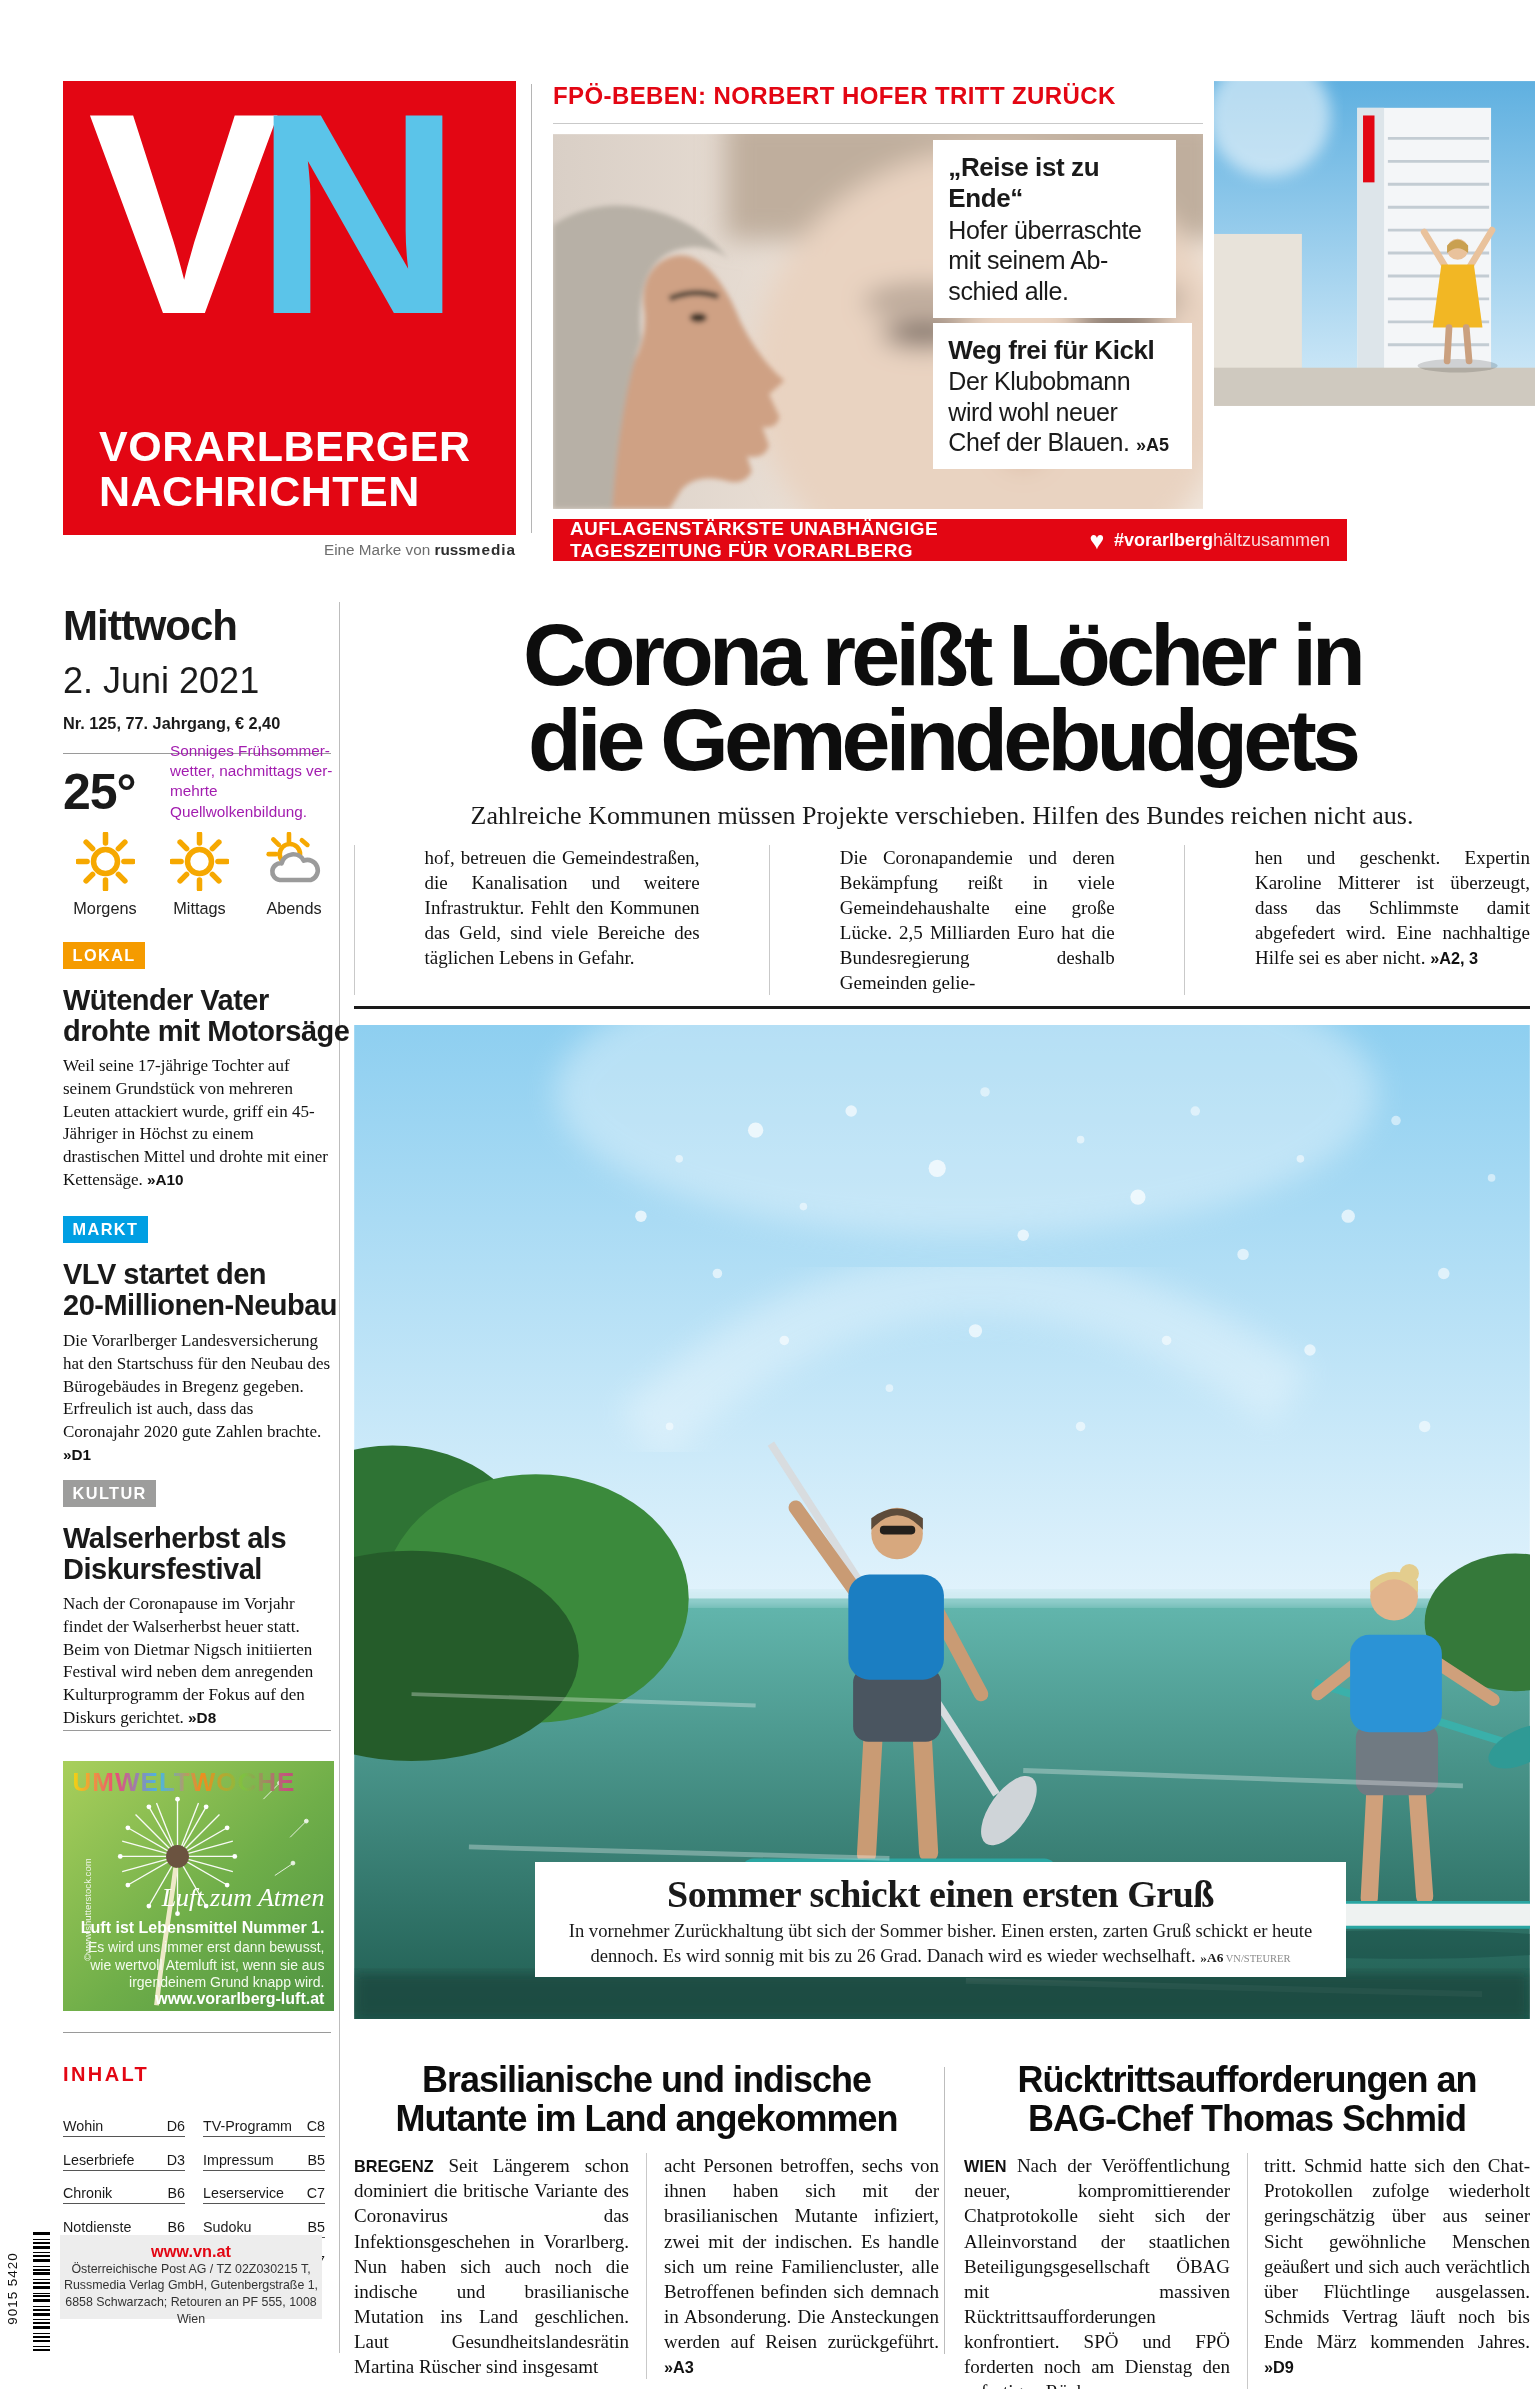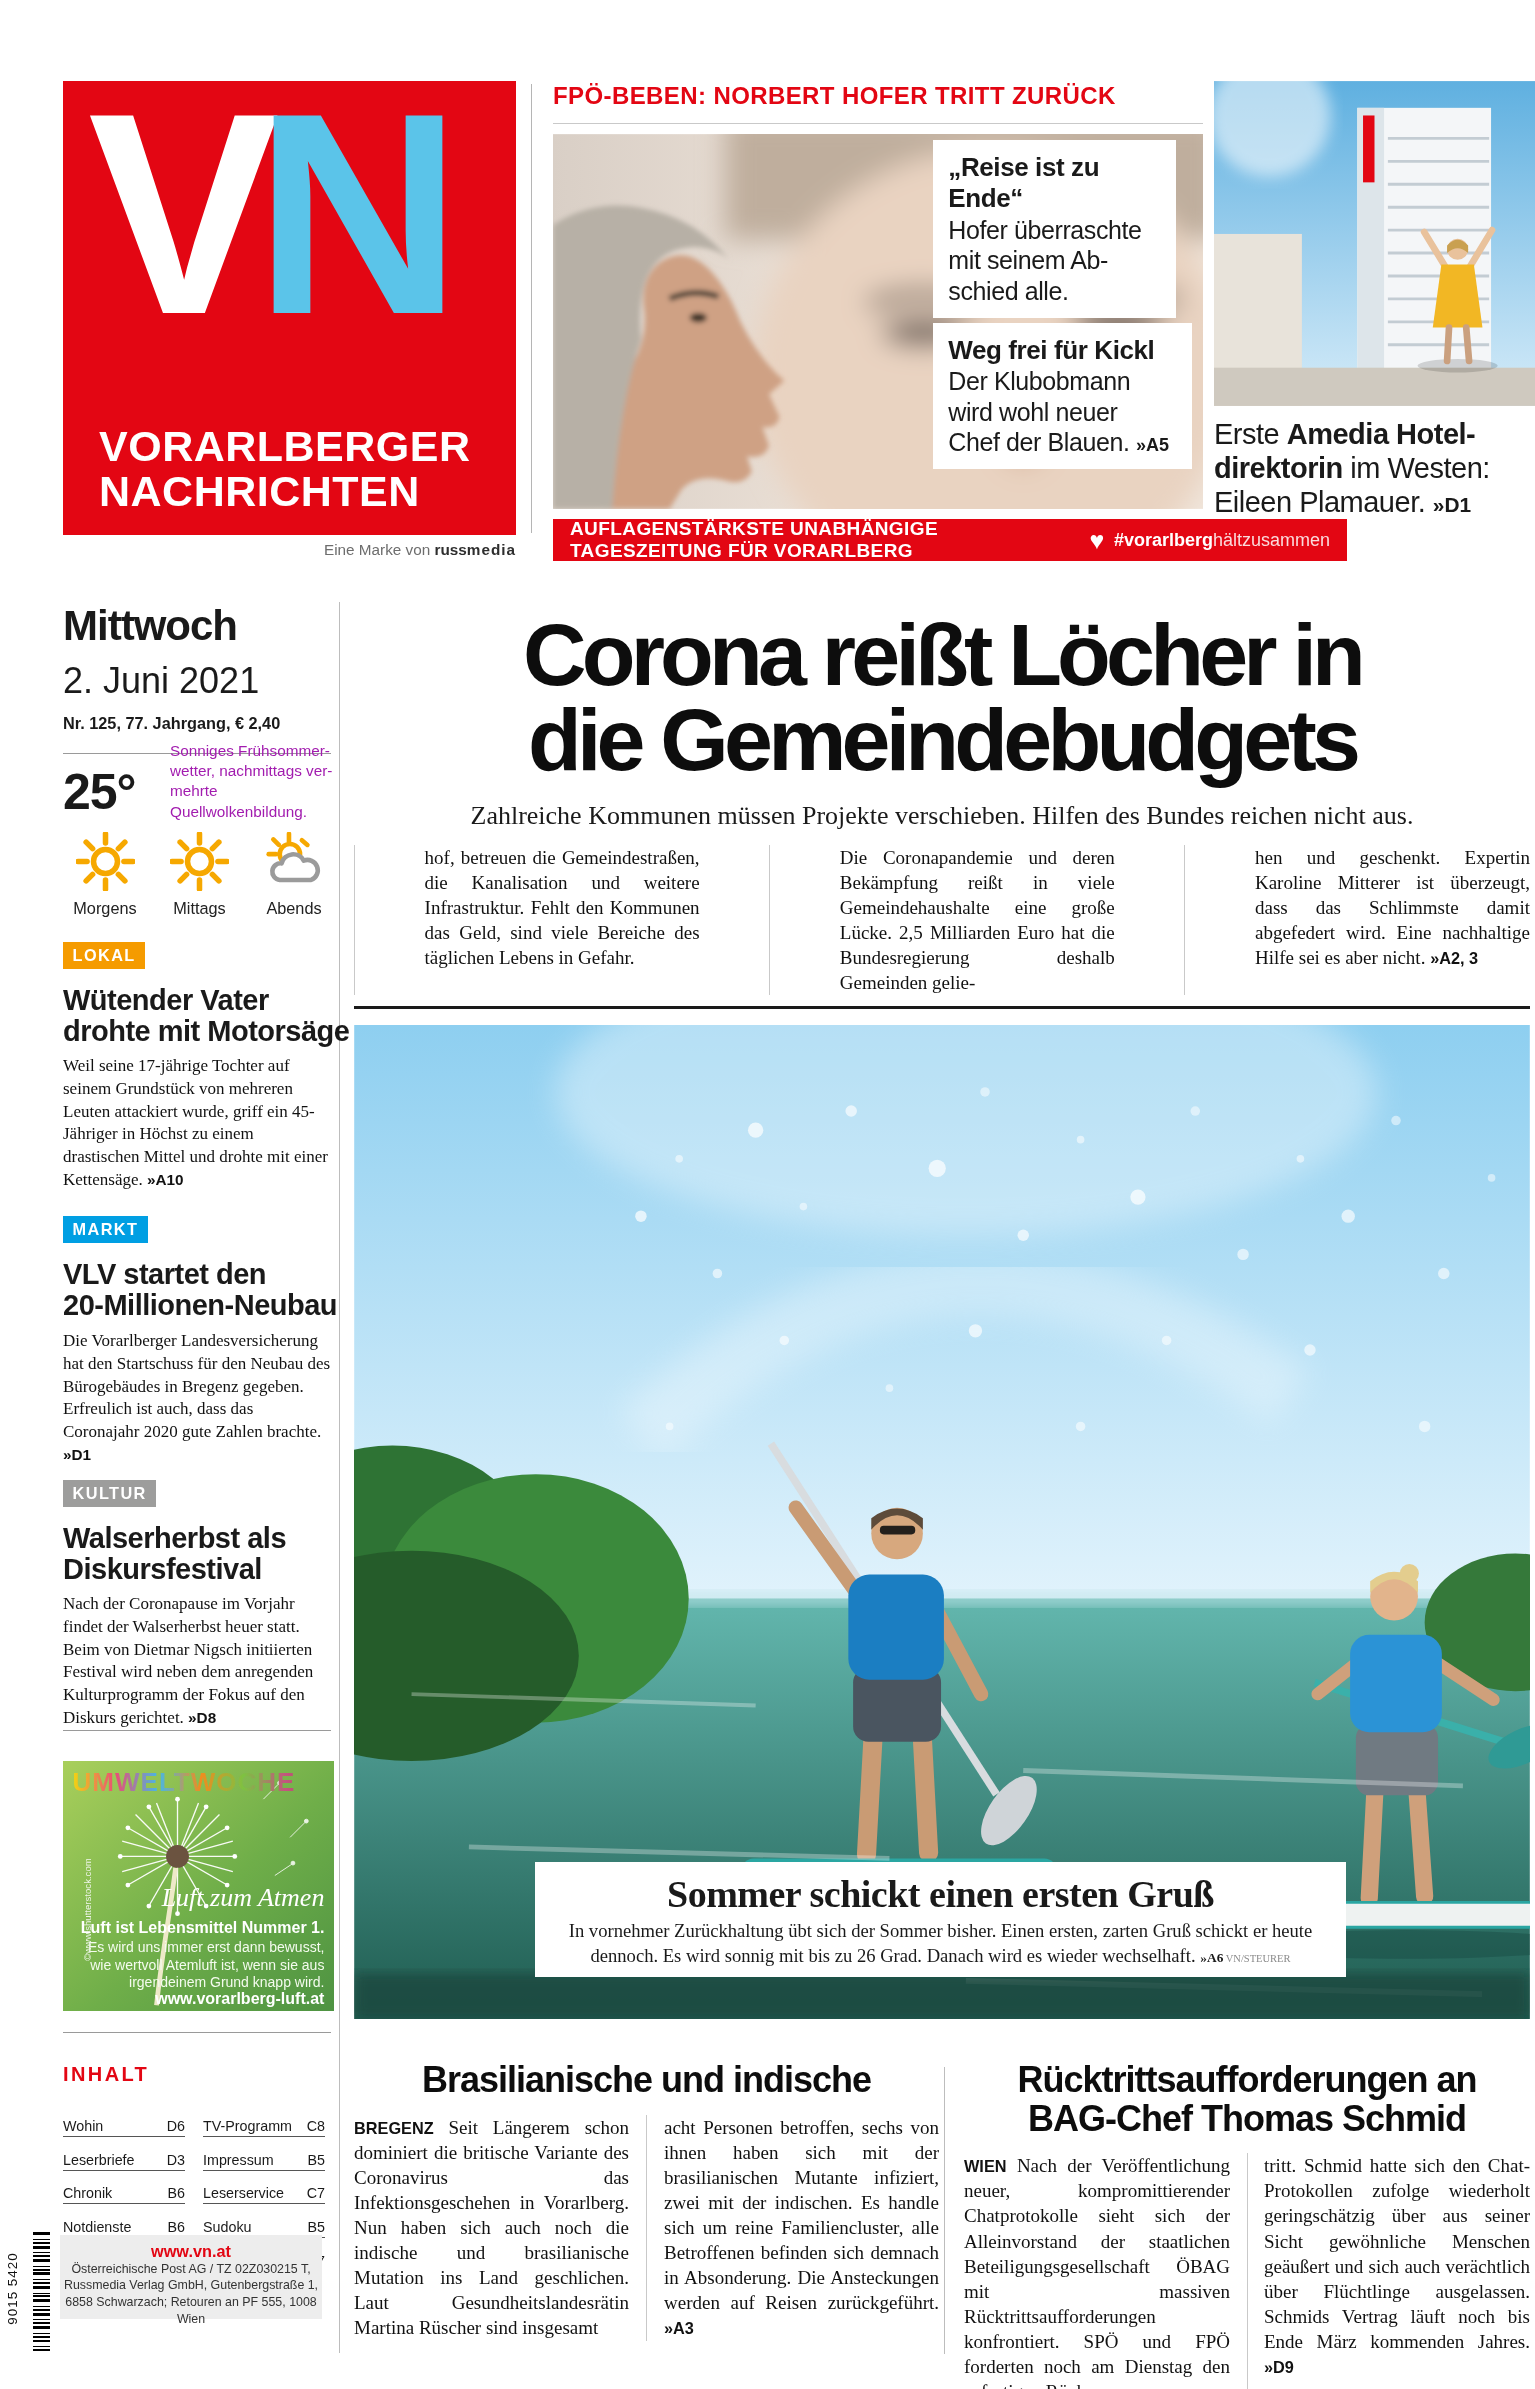--- a/index.html
+++ b/index.html
@@ -213,25 +213,20 @@
       <line x1="242" y1="194" x2="220" y2="158" stroke="#e9c29c" stroke-width="7" stroke-linecap="round"></line>
       <line x1="268" y1="194" x2="291" y2="156" stroke="#e9c29c" stroke-width="7" stroke-linecap="round"></line>
       <path d="M238,192 L272,192 L281,258 L229,258 Z" fill="#f2b724"></path>
       <line x1="246" y1="258" x2="244" y2="293" stroke="#caa07f" stroke-width="7" stroke-linecap="round"></line>
       <line x1="264" y1="258" x2="267" y2="293" stroke="#caa07f" stroke-width="7" stroke-linecap="round"></line>
       <circle cx="255" cy="176" r="11" fill="#e9c29c"></circle>
       <path d="M244,172 Q255,160 266,172 L266,180 Q255,170 244,180 Z" fill="#c9a050"></path>
     </g>
   </svg>
 
-  <div class="abs amedia-text">
-    <span>Erste </span><b>Amedia Hotel-</b><br>
-    <b>direktorin</b><span> im Westen:</span><br>
-    <span>Eileen Plamauer. </span><b class="ref">»D1</b>
-  </div>
 
   <div class="abs banner">
     <span class="main">AUFLAGENSTÄRKSTE UNABHÄNGIGE TAGESZEITUNG FÜR VORARLBERG</span>
     <span class="tag">
       <span class="heart">♥</span>
       <b>#vorarlberg</b>
         <span class="light">hältzusammen</span>
     </span>
   </div>
 
@@ -576,20 +571,21 @@
     <div class="t">Sommer schickt einen ersten Gruß</div>
     <div class="b">
       <span>In vornehmer Zurückhaltung übt sich der Sommer bisher. Einen ersten, zarten Gruß schickt er heute</span><br>
       <span>dennoch. Es wird sonnig mit bis zu 26 Grad. Danach wird es wieder wechselhaft. </span><b class="ref">»A6</b><span class="credit"> VN/STEURER</span>
     </div>
   </div>
 
   <div class="abs b-art bl">
     <div class="b-title">
       <div>Brasilianische und indische</div>
+      <div>Mutante im Land angekommen</div>
     </div>
     <div class="b-cols">
       <div class="bcol"><b class="dl">BREGENZ</b><span> Seit Längerem schon dominiert die britische Variante des Coronavirus das Infektionsgeschehen in Vorarlberg. Nun haben sich auch noch die indische und brasilianische Mutation ins Land geschlichen. Laut Gesundheitslandesrätin Martina Rüscher sind insgesamt</span></div>
       <div class="crule"></div>
       <div class="bcol"><span>acht Personen betroffen, sechs von ihnen haben sich mit der brasilianischen Mutante infiziert, zwei mit der indischen. Es handle sich um reine Familiencluster, alle Betroffenen befinden sich demnach in Absonderung. Die Ansteckungen werden auf Reisen zurückgeführt. </span><b class="ref">»A3</b></div>
     </div>
   </div>
 
   <div class="abs mid-vline"></div>
 

